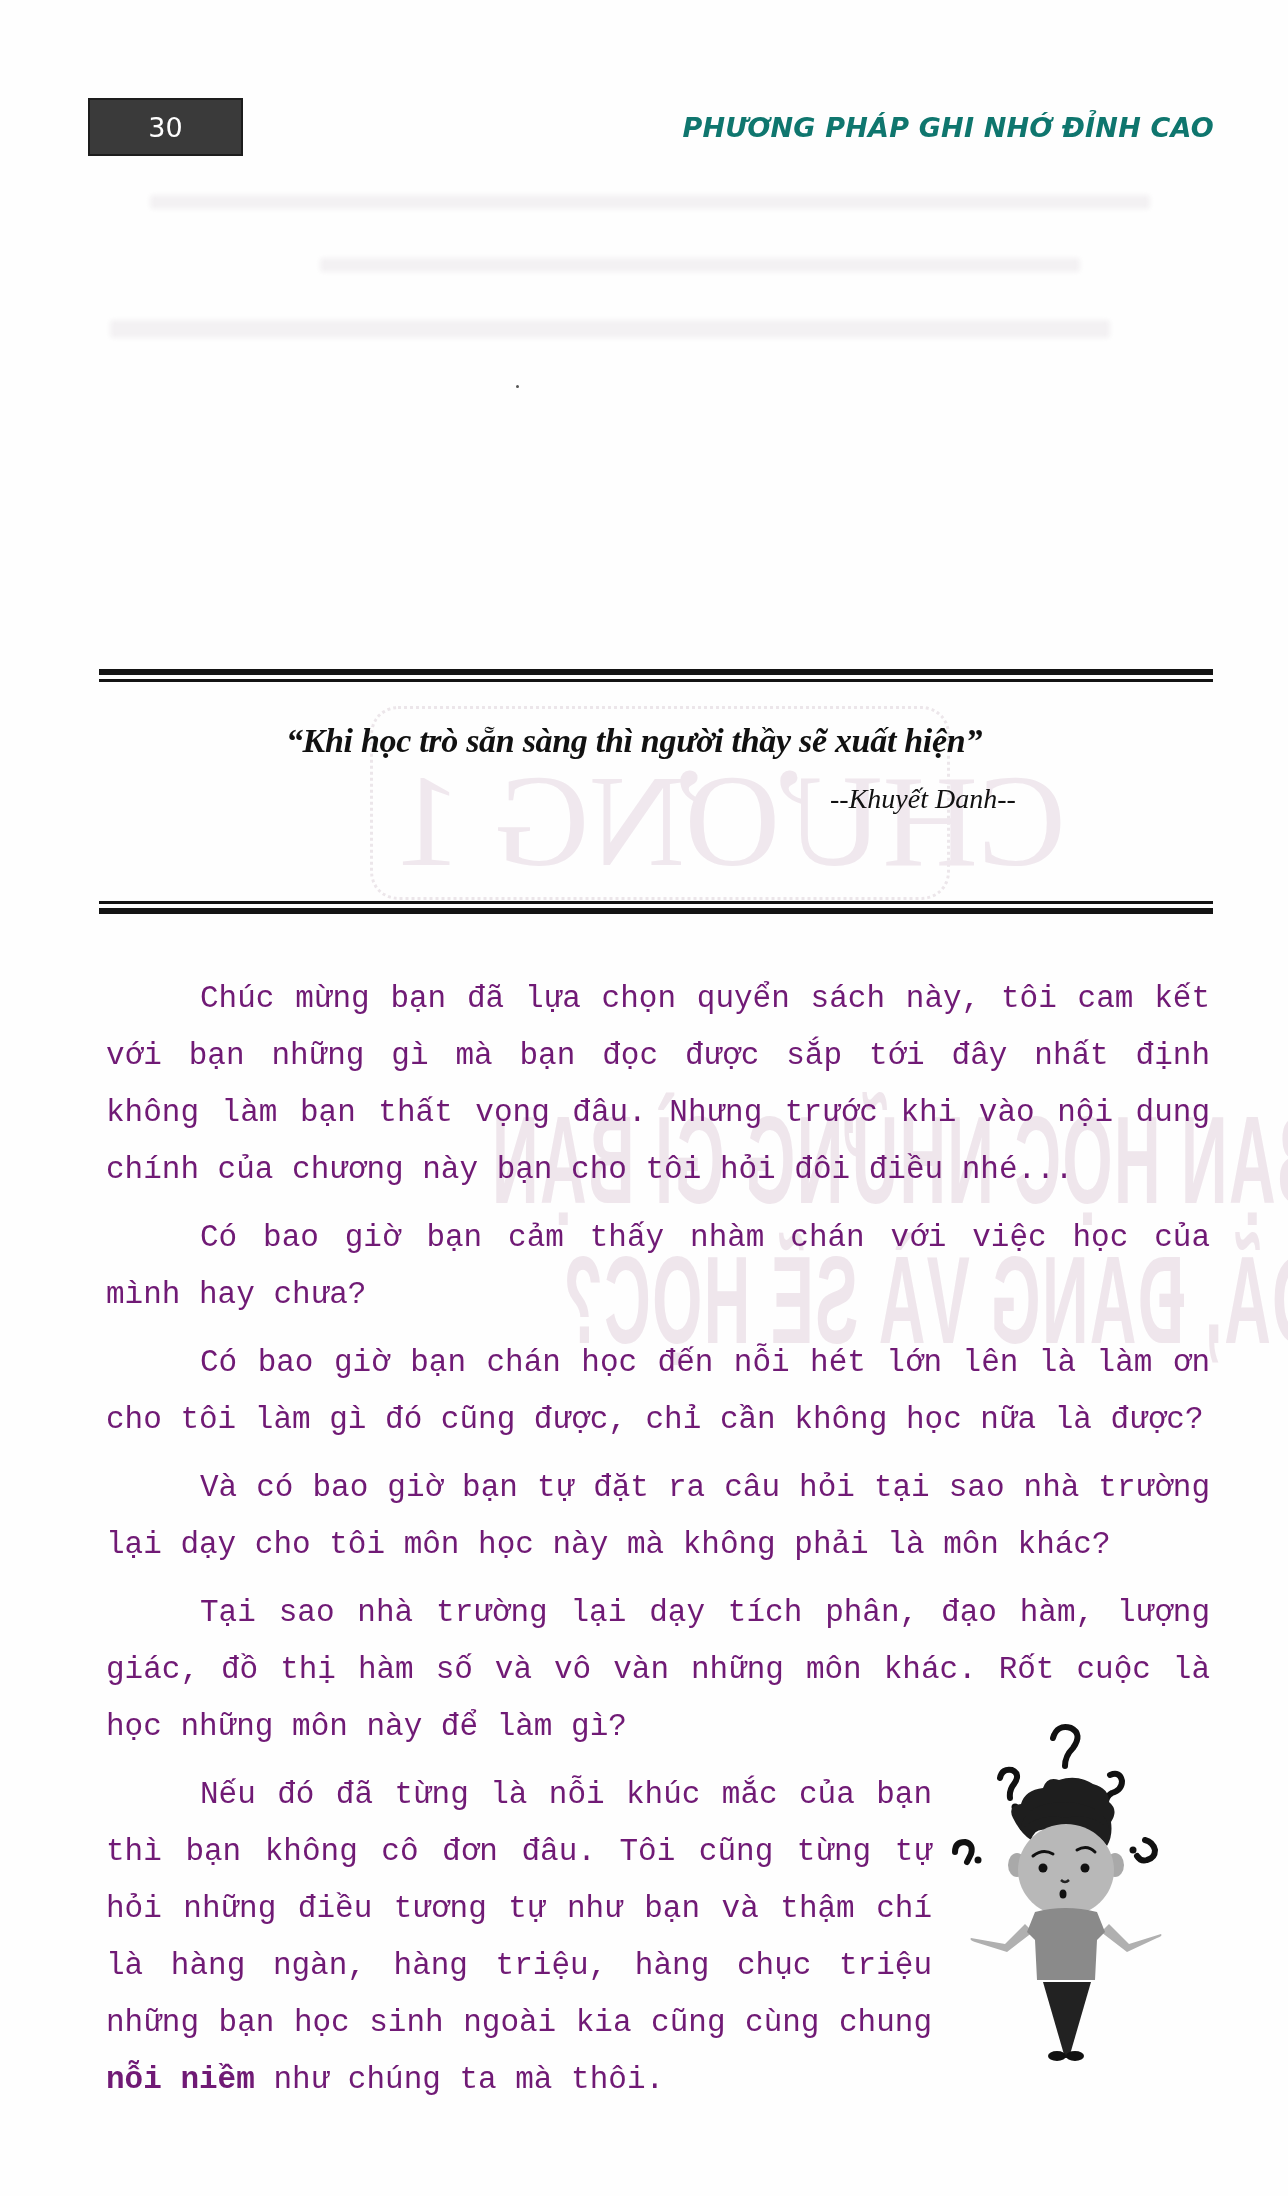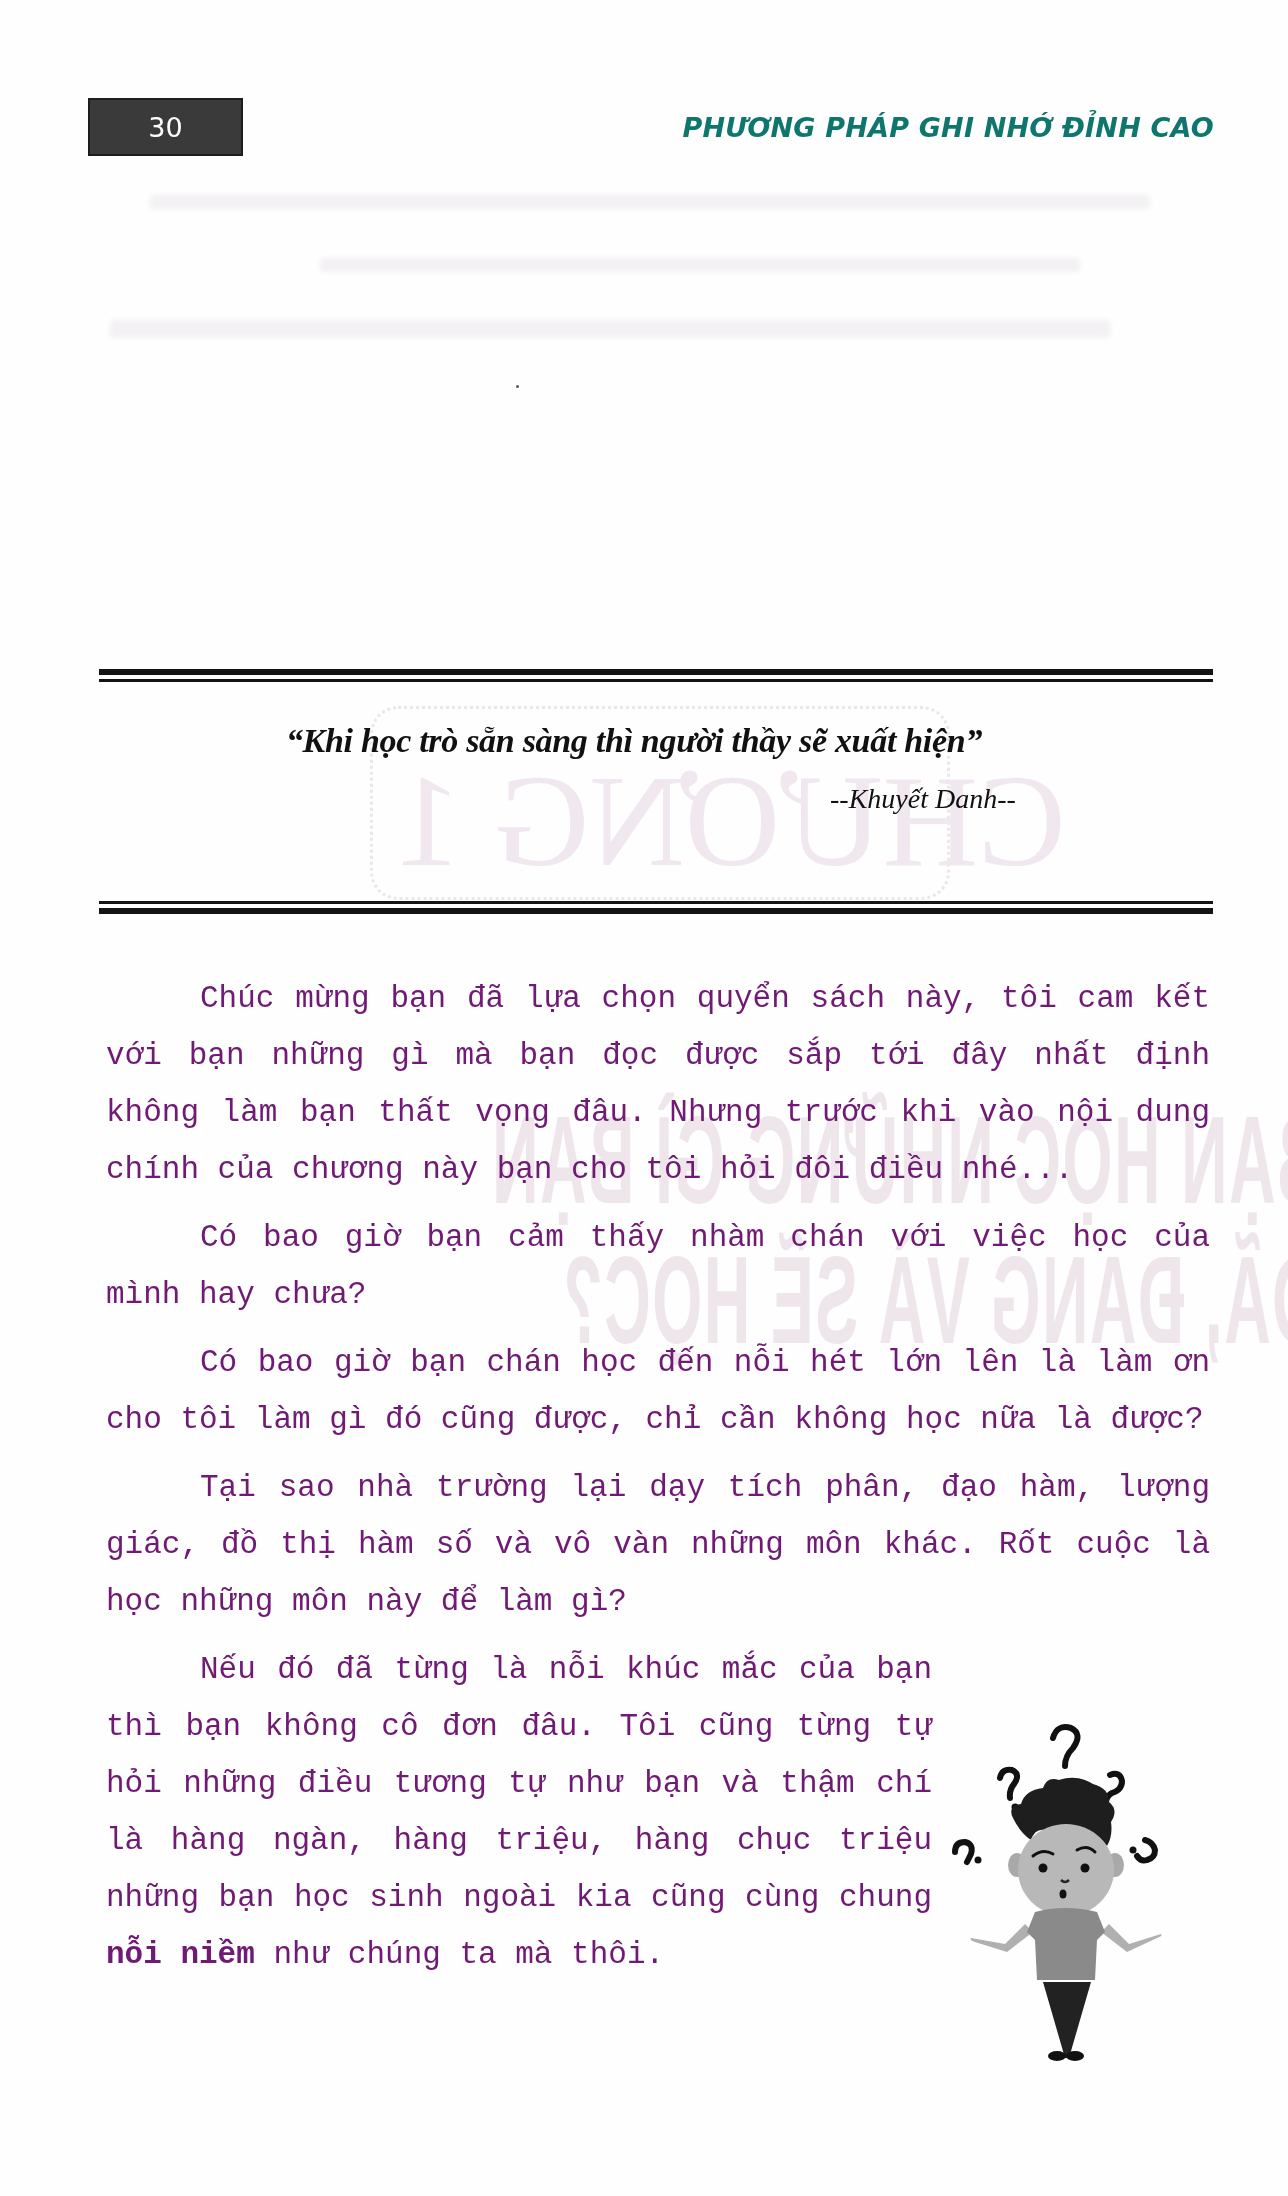--- a/index.html
+++ b/index.html
@@ -177,20 +177,21 @@
 <div class="rule thin" style="top:901px;"></div>
 <div class="rule thick" style="top:908px;"></div>
 
 <div class="ghost-text" style="left:250px; top:1105px; font-size:92px; line-height:110px; transform:scaleX(-0.7) scaleY(1.35);">TẠI SAO BẠN HỌC NHỮNG GÌ BẠN</div>
 <div class="ghost-text" style="left:400px; top:1245px; font-size:92px; line-height:110px; transform:scaleX(-0.7) scaleY(1.35);">ĐÃ, ĐANG VÀ SẼ HỌC?</div>
 
 <div class="body-text">
   <p>Chúc mừng bạn đã lựa chọn quyển sách này, tôi cam kết với bạn những gì mà bạn đọc được sắp tới đây nhất định không làm bạn thất vọng đâu. Nhưng trước khi vào nội dung chính của chương này bạn cho tôi hỏi đôi điều nhé...</p>
   <p>Có bao giờ bạn cảm thấy nhàm chán với việc học của mình hay chưa?</p>
   <p>Có bao giờ bạn chán học đến nỗi hét lớn lên là làm ơn cho tôi làm gì đó cũng được, chỉ cần không học nữa là được?</p>
+  <p>Và có bao giờ bạn tự đặt ra câu hỏi tại sao nhà trường lại dạy cho tôi môn học này mà không phải là môn khác?</p>
   <p>Tại sao nhà trường lại dạy tích phân, đạo hàm, lượng giác, đồ thị hàm số và vô vàn những môn khác. Rốt cuộc là học những môn này để làm gì?</p>
   <p class="narrow"><span>Nếu đó đã từng là nỗi khúc mắc của bạn thì bạn không cô đơn đâu. Tôi cũng từng tự hỏi những điều tương tự như bạn và thậm chí là hàng ngàn, hàng triệu, hàng chục triệu những bạn học sinh ngoài kia cũng cùng chung </span><b>nỗi niềm</b><span> như chúng ta mà thôi.</span></p>
 </div>
 
 <svg class="illustration" viewBox="0 0 240 345" xmlns="http://www.w3.org/2000/svg">
 
   <g fill="none" stroke="#111" stroke-width="6" stroke-linecap="round">
     <path d="M108 18 q4 -14 18 -10 q12 6 2 20 q-8 8 -8 18"></path>
     <path d="M55 58 q2 -10 12 -8 q9 4 2 14 q-5 6 -4 14"></path>
     <path d="M165 55 q10 -4 12 6 q0 9 -10 12 q-6 3 -6 10"></path>

